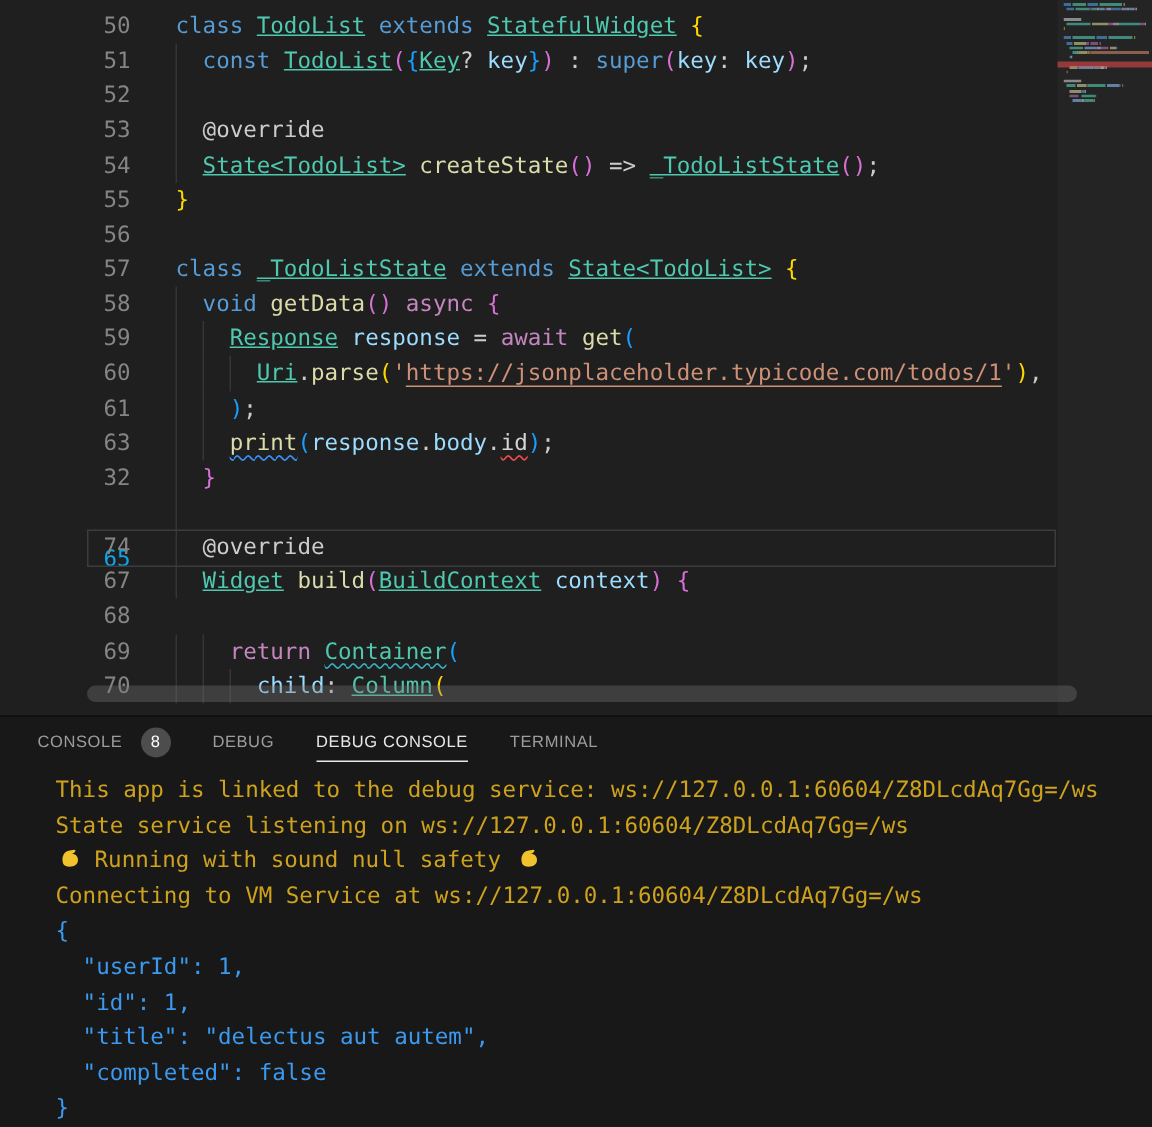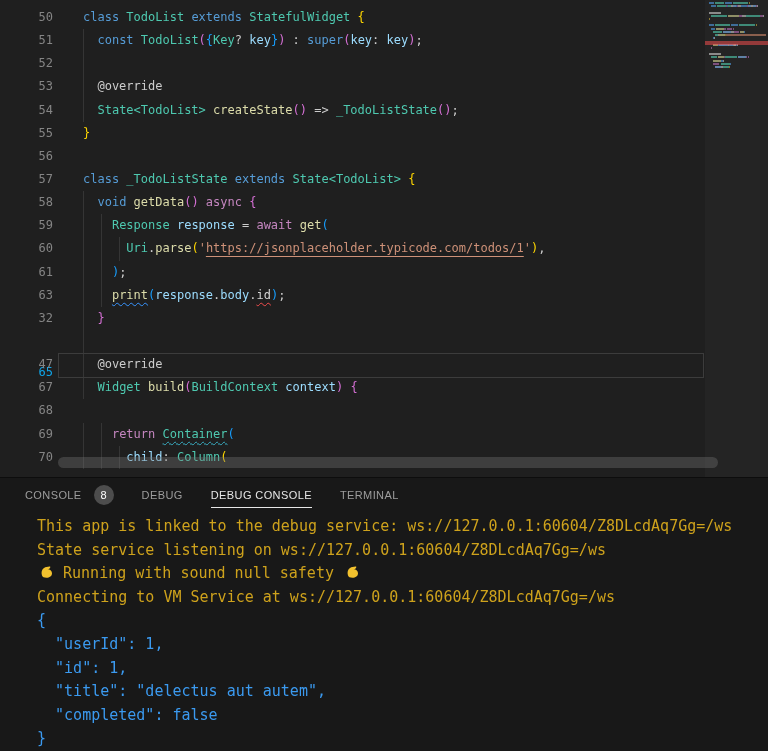--- a/index.html
+++ b/index.html
@@ -1,30 +1,30 @@
 <!DOCTYPE html>
 <html><head>
 <meta charset="utf-8">
 <style>
   html,body{margin:0;padding:0;background:#1f1f1f;width:768px;height:751px;overflow:hidden;}
   body{font-family:"DejaVu Sans Mono",monospace;}
 
   
   .editor{position:absolute;top:0;left:0;width:768px;height:477px;background:#1f1f1f;overflow:hidden;}
   #lines{position:absolute;top:6px;left:0;right:0;}
-  .code-line{display:flex;height:23.15px;line-height:23.15px;font-size:12px;white-space:pre;}
+  .code-line{display:flex;height:23.15px;line-height:23.15px;font-size:15px;white-space:pre;padding-left:34px;}
   .lnum{width:53px;text-align:right;color:#858585;flex:none;user-select:none;}
   .lnum.active{color:#0ea5e9;margin-top:31px;}
   .lcontent{position:relative;margin-left:30px;flex:1;}
   .guide{position:absolute;top:0;bottom:0;width:1px;background:#353535;}
   .code{position:relative;}
 
   .tk-kw{color:#569CD6;}
   .tk-ctl{color:#C586C0;}
-  .tk-typ{color:#4EC9B0;}
+  .tk-typ{color:#4EC9B0;text-decoration:underline;}
   .tk-fn{color:#DCDCAA;}
   .tk-var{color:#9CDCFE;}
   .tk-txt{color:#CCCCCC;}
   .tk-str{color:#CE9178;}
   .tk-b1{color:#FFD700;}
   .tk-b2{color:#D670D6;}
   .tk-b3{color:#179FFF;}
   .tk-err{color:#D4D4D4;}
   .sq-blue{text-decoration:underline wavy #3794FF 1px;text-underline-offset:3px;}
   .sq-red{text-decoration:underline wavy #F14C4C 1px;text-underline-offset:3px;}
@@ -67,21 +67,21 @@
       <div class="code-line"><span class="lnum">55</span><span class="lcontent"><span class="code"><span class="tk-b1">}</span></span></span></div>
       <div class="code-line"><span class="lnum">56</span><span class="lcontent"><span class="code"></span></span></div>
       <div class="code-line"><span class="lnum">57</span><span class="lcontent"><span class="code"><span class="tk-kw">class</span><span class="tk-txt"> </span><span class="tk-typ">_TodoListState</span><span class="tk-txt"> </span><span class="tk-kw">extends</span><span class="tk-txt"> </span><span class="tk-typ">State&lt;TodoList&gt;</span><span class="tk-txt"> </span><span class="tk-b1">{</span></span></span></div>
       <div class="code-line"><span class="lnum">58</span><span class="lcontent"><span class="guide" style="left: 0px;"></span><span class="code"><span class="tk-txt">  </span><span class="tk-kw">void</span><span class="tk-txt"> </span><span class="tk-fn">getData</span><span class="tk-b2">()</span><span class="tk-txt"> </span><span class="tk-ctl">async</span><span class="tk-txt"> </span><span class="tk-b2">{</span></span></span></div>
       <div class="code-line"><span class="lnum">59</span><span class="lcontent"><span class="guide" style="left: 0px;"></span><span class="guide" style="left: 18.06px;"></span><span class="code"><span class="tk-txt">    </span><span class="tk-typ">Response</span><span class="tk-txt"> </span><span class="tk-var">response</span><span class="tk-txt"> = </span><span class="tk-ctl">await</span><span class="tk-txt"> </span><span class="tk-fn">get</span><span class="tk-b3">(</span></span></span></div>
       <div class="code-line"><span class="lnum">60</span><span class="lcontent"><span class="guide" style="left: 0px;"></span><span class="guide" style="left: 18.06px;"></span><span class="guide" style="left: 36.12px;"></span><span class="code"><span class="tk-txt">      </span><span class="tk-typ">Uri</span><span class="tk-txt">.</span><span class="tk-fn">parse</span><span class="tk-b1">(</span><span class="tk-str">'</span><span class="tk-str lnk">https://jsonplaceholder.typicode.com/todos/1</span><span class="tk-str">'</span><span class="tk-b1">)</span><span class="tk-txt">,</span></span></span></div>
       <div class="code-line"><span class="lnum">61</span><span class="lcontent"><span class="guide" style="left: 0px;"></span><span class="guide" style="left: 18.06px;"></span><span class="code"><span class="tk-txt">    </span><span class="tk-b3">)</span><span class="tk-txt">;</span></span></span></div>
       <div class="code-line"><span class="lnum">63</span><span class="lcontent"><span class="guide" style="left: 0px;"></span><span class="guide" style="left: 18.06px;"></span><span class="code"><span class="tk-txt">    </span><span class="tk-fn sq-blue">print</span><span class="tk-b3">(</span><span class="tk-var">response</span><span class="tk-txt">.</span><span class="tk-var">body</span><span class="tk-txt">.</span><span class="tk-err sq-red">id</span><span class="tk-b3">)</span><span class="tk-txt">;</span></span></span></div>
       <div class="code-line"><span class="lnum">32</span><span class="lcontent"><span class="guide" style="left: 0px;"></span><span class="code"><span class="tk-txt">  </span><span class="tk-b2">}</span></span></span></div>
       <div class="code-line"><span class="lnum active">65</span><span class="lcontent"><span class="guide" style="left: 0px;"></span><span class="code"></span></span></div>
-      <div class="code-line"><span class="lnum">47</span><span class="lcontent"><span class="guide" style="left: 0px;"></span><span class="code"><span class="tk-txt">  @override</span></span></span></div>
+      <div class="code-line"><span class="lnum">74</span><span class="lcontent"><span class="guide" style="left: 0px;"></span><span class="code"><span class="tk-txt">  @override</span></span></span></div>
       <div class="code-line"><span class="lnum">67</span><span class="lcontent"><span class="guide" style="left: 0px;"></span><span class="code"><span class="tk-txt">  </span><span class="tk-typ">Widget</span><span class="tk-txt"> </span><span class="tk-fn">build</span><span class="tk-b2">(</span><span class="tk-typ">BuildContext</span><span class="tk-txt"> </span><span class="tk-var">context</span><span class="tk-b2">)</span><span class="tk-txt"> </span><span class="tk-b2">{</span></span></span></div>
       <div class="code-line"><span class="lnum">68</span></div>
       <div class="code-line"><span class="lnum">69</span><span class="lcontent"><span class="guide" style="left: 0px;"></span><span class="guide" style="left: 18.06px;"></span><span class="code"><span class="tk-txt">    </span><span class="tk-ctl">return</span><span class="tk-txt"> </span><span class="tk-typ sq-teal">Container</span><span class="tk-b3">(</span></span></span></div>
       <div class="code-line"><span class="lnum">70</span><span class="lcontent"><span class="guide" style="left: 0px;"></span><span class="guide" style="left: 18.06px;"></span><span class="guide" style="left: 36.12px;"></span><span class="code"><span class="tk-txt">      </span><span class="tk-var">child</span><span class="tk-txt">: </span><span class="tk-typ">Column</span><span class="tk-b1">(</span></span></span></div>
     </div>
   <div class="current-line"></div>
   <div class="minimap">
     <div id="minimap-rows">
         <div class="mrow" style="top: 2px;"><i style="width: 5.25px; background: rgb(62, 109, 153);"></i><i style="width: 1.05px; background: transparent;"></i><i style="width: 8.4px; background: rgb(63, 138, 120);"></i><i style="width: 1.05px; background: transparent;"></i><i style="width: 7.35px; background: rgb(62, 109, 153);"></i><i style="width: 1.05px; background: transparent;"></i><i style="width: 14.7px; background: rgb(63, 138, 120);"></i><i style="width: 1.05px; background: transparent;"></i><i style="width: 1.05px; background: rgb(138, 122, 51);"></i></div>
         <div class="mrow" style="top: 5.2px;"><i style="width: 2.1px; background: transparent;"></i><i style="width: 5.25px; background: rgb(62, 109, 153);"></i><i style="width: 1.05px; background: transparent;"></i><i style="width: 8.4px; background: rgb(63, 138, 120);"></i><i style="width: 1.05px; background: rgb(125, 79, 125);"></i><i style="width: 1.05px; background: rgb(62, 109, 153);"></i><i style="width: 3.15px; background: rgb(63, 138, 120);"></i><i style="width: 2.1px; background: rgb(138, 138, 138);"></i><i style="width: 3.15px; background: rgb(95, 129, 165);"></i><i style="width: 1.05px; background: rgb(62, 109, 153);"></i><i style="width: 1.05px; background: rgb(125, 79, 125);"></i><i style="width: 3.15px; background: rgb(138, 138, 138);"></i><i style="width: 5.25px; background: rgb(62, 109, 153);"></i><i style="width: 1.05px; background: rgb(125, 79, 125);"></i><i style="width: 3.15px; background: rgb(95, 129, 165);"></i><i style="width: 2.1px; background: rgb(138, 138, 138);"></i><i style="width: 3.15px; background: rgb(95, 129, 165);"></i><i style="width: 1.05px; background: rgb(125, 79, 125);"></i><i style="width: 1.05px; background: rgb(138, 138, 138);"></i></div>

